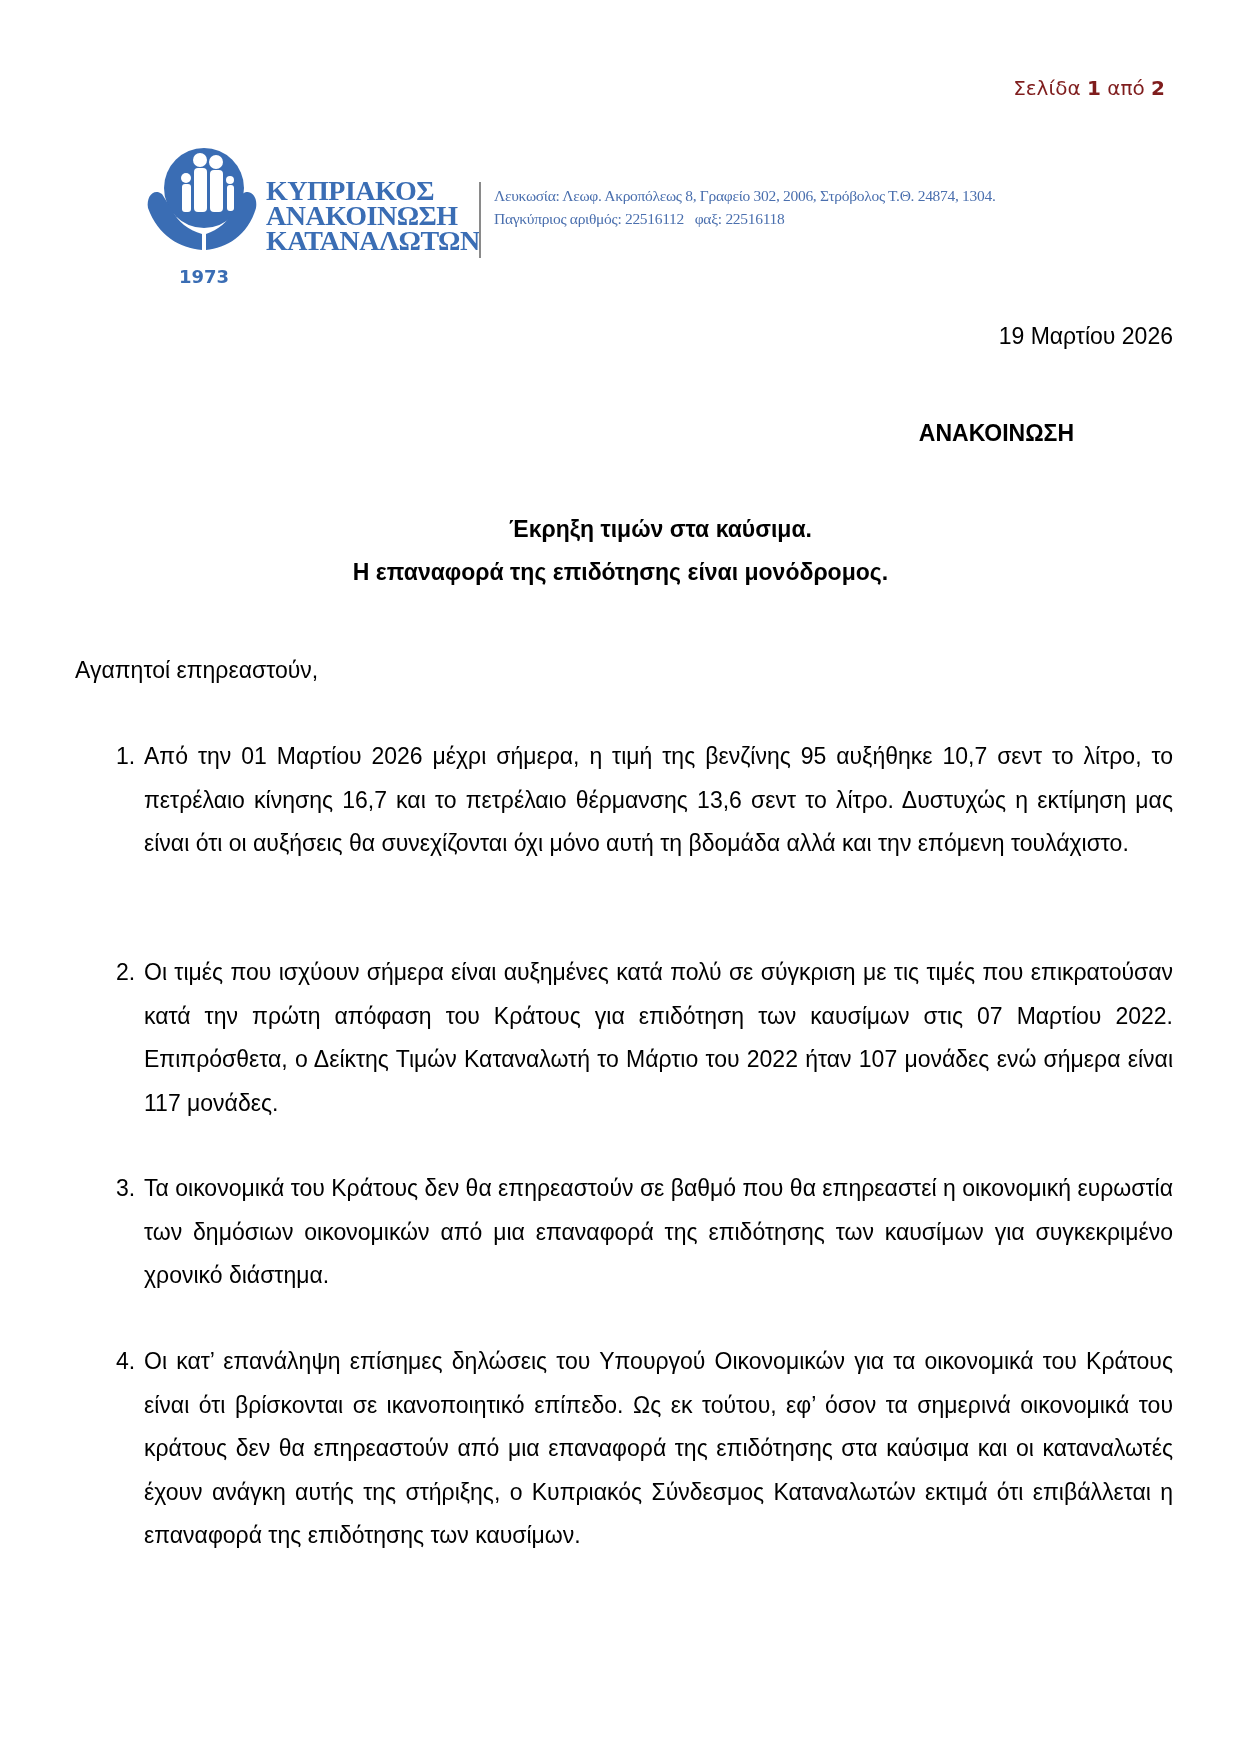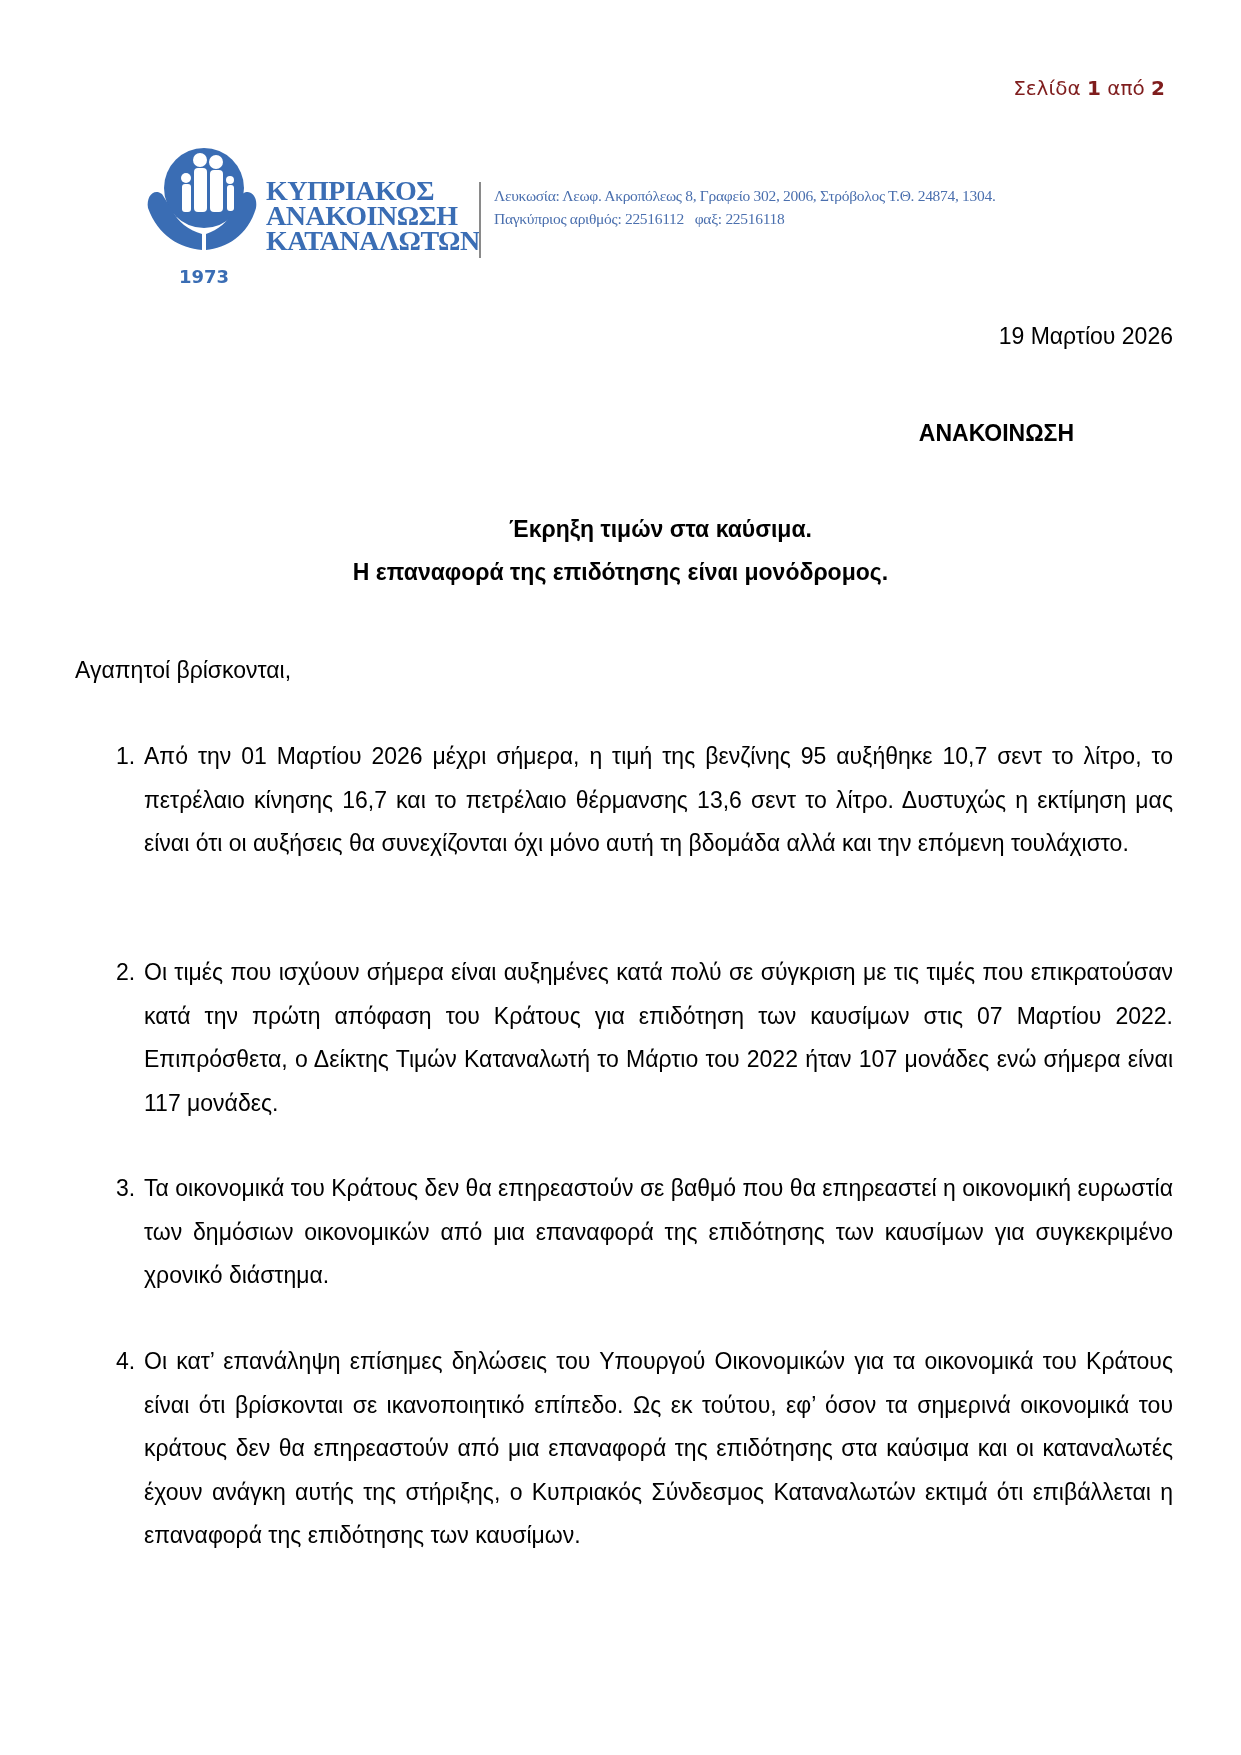--- a/index.html
+++ b/index.html
@@ -64,21 +64,21 @@
     <div style="white-space: pre;">Παγκύπριος αριθμός: 22516112   φαξ: 22516118</div>
   </div>
 </div>
 
 <div class="date">19 Μαρτίου 2026</div>
 
 <div class="title">ΑΝΑΚΟΙΝΩΣΗ</div>
 <div class="subtitle sub1">Έκρηξη τιμών στα καύσιμα.</div>
 <div class="subtitle sub2">Η επαναφορά της επιδότησης είναι μονόδρομος.</div>
 
-<div class="salutation">Αγαπητοί βρίσκονται,</div>
+<div class="salutation">Αγαπητοί επηρεαστούν,</div>
 
 <div class="item" style="top: 735px;">
   <span class="num">1.</span>
   <div class="txt">Από την 01 Μαρτίου 2026 μέχρι σήμερα, η τιμή της βενζίνης 95 αυξήθηκε 10,7 σεντ το λίτρο, το πετρέλαιο κίνησης 16,7 και το πετρέλαιο θέρμανσης 13,6 σεντ το λίτρο. Δυστυχώς η εκτίμηση μας είναι ότι οι αυξήσεις θα συνεχίζονται όχι μόνο αυτή τη βδομάδα αλλά και την επόμενη τουλάχιστο.</div>
 </div>
 
 <div class="item" style="top: 951px;">
   <span class="num">2.</span>
   <div class="txt">Οι τιμές που ισχύουν σήμερα είναι αυξημένες κατά πολύ σε σύγκριση με τις τιμές που επικρατούσαν κατά την πρώτη απόφαση του Κράτους για επιδότηση των καυσίμων στις 07 Μαρτίου 2022. Επιπρόσθετα, ο Δείκτης Τιμών Καταναλωτή το Μάρτιο του 2022 ήταν 107 μονάδες ενώ σήμερα είναι 117 μονάδες.</div>
 </div>

